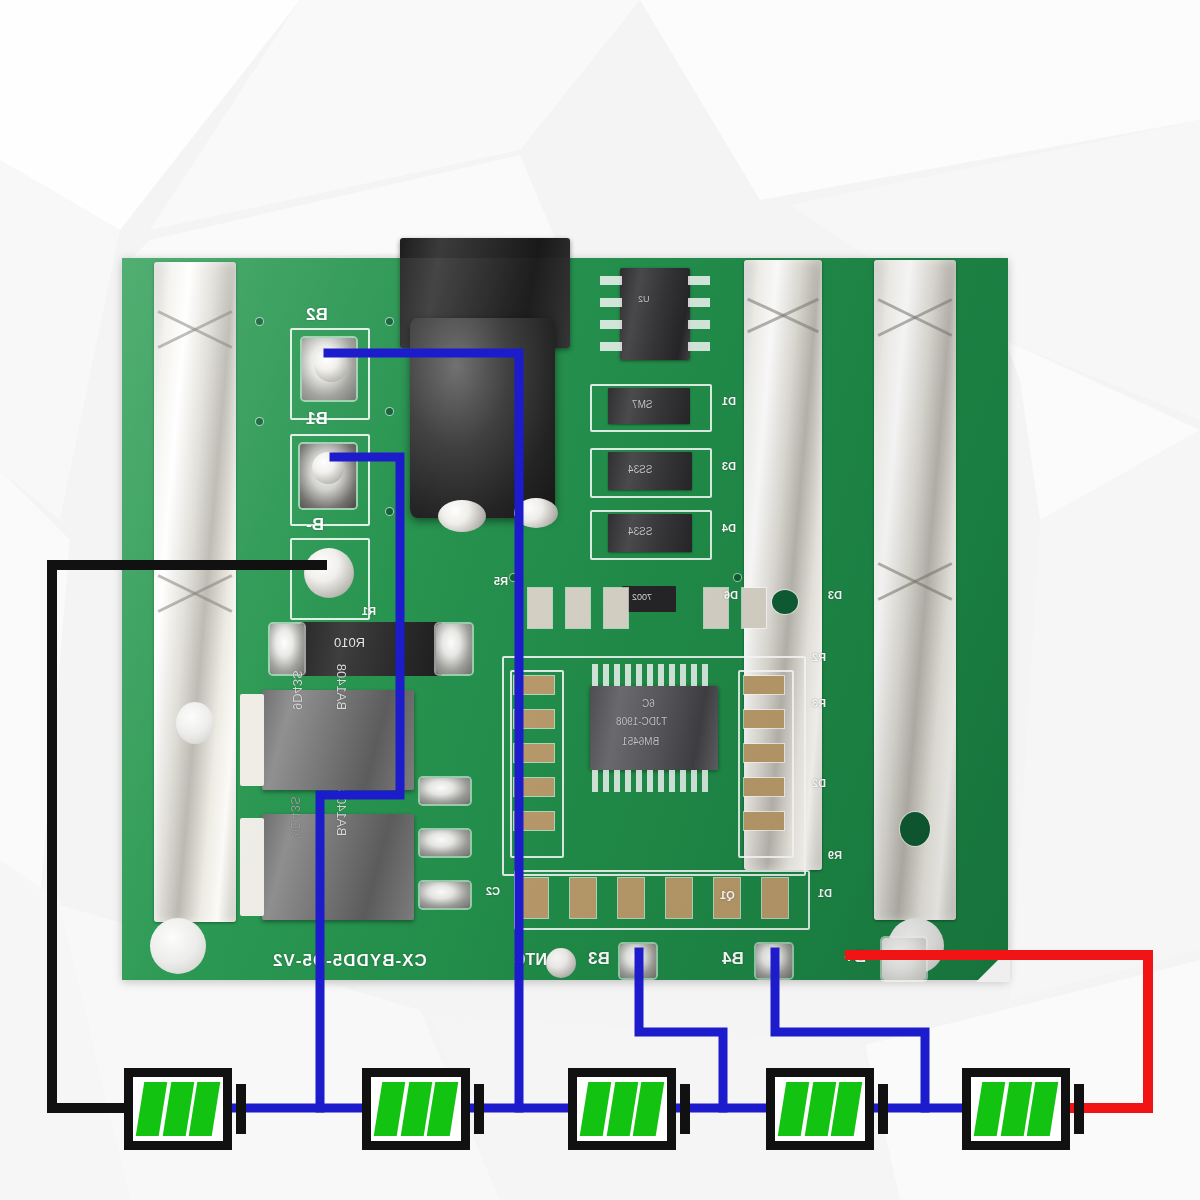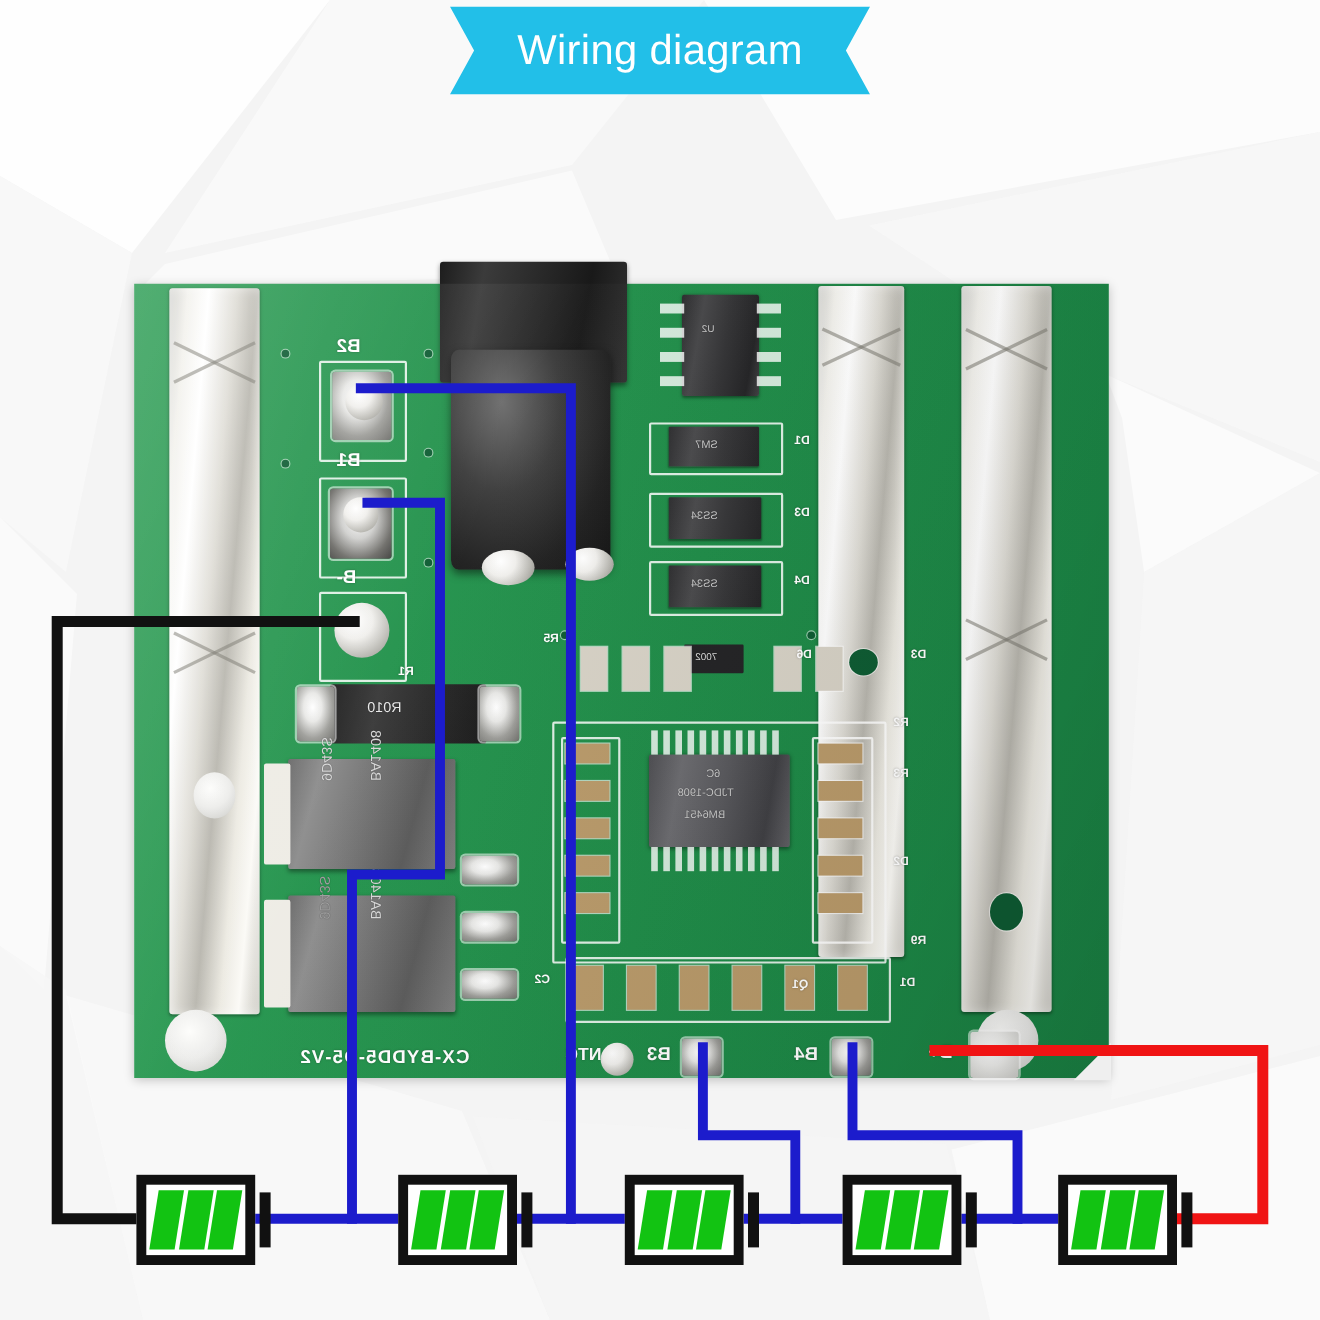--- a/index.html
+++ b/index.html
@@ -164,26 +164,20 @@
     <polygon points="0,470 70,540 40,900 0,860" fill="#fbfbfb" opacity="0.8"></polygon>
     <polygon points="0,860 60,900 130,1200 0,1200" fill="#f6f6f6" opacity="0.85"></polygon>
     <polygon points="130,1200 60,905 420,1010 500,1200" fill="#fafafa" opacity="0.75"></polygon>
     <polygon points="500,1200 430,1015 860,1040 900,1200" fill="#f5f5f5" opacity="0.8"></polygon>
     <polygon points="900,1200 865,1045 1200,960 1200,1200" fill="#fbfbfb" opacity="0.8"></polygon>
     <polygon points="1200,430 1200,950 1010,1000 1040,520" fill="#f6f6f6" opacity="0.85"></polygon>
     <polygon points="1005,340 1200,430 1040,520 1020,380" fill="#ffffff" opacity="0.6"></polygon>
     <polygon points="150,240 520,155 560,250 130,260" fill="#ffffff" opacity="0.55"></polygon>
   </svg>
 
-  <div id="banner-wrap">
-    <svg id="banner-svg" viewBox="0 0 382 80" preserveAspectRatio="none">
-      <path d="M0,0 L382,0 L360,40 L382,80 L0,80 L22,40 Z" fill="#22bfe8"></path>
-    </svg>
-    <div id="banner-text">Wiring diagram</div>
-  </div>
 
   <div id="pcb">
 
     <div class="terminal" style="left:32px;top:4px;width:82px;height:660px;">
       <div class="term-x" style="top:66px;transform:rotate(26deg);"></div>
       <div class="term-x" style="top:66px;transform:rotate(-26deg);"></div>
       <div class="term-x" style="top:330px;transform:rotate(26deg);"></div>
       <div class="term-x" style="top:330px;transform:rotate(-26deg);"></div>
       <div class="hole" style="left:22px;top:440px;width:38px;height:42px;"></div>
     </div>

